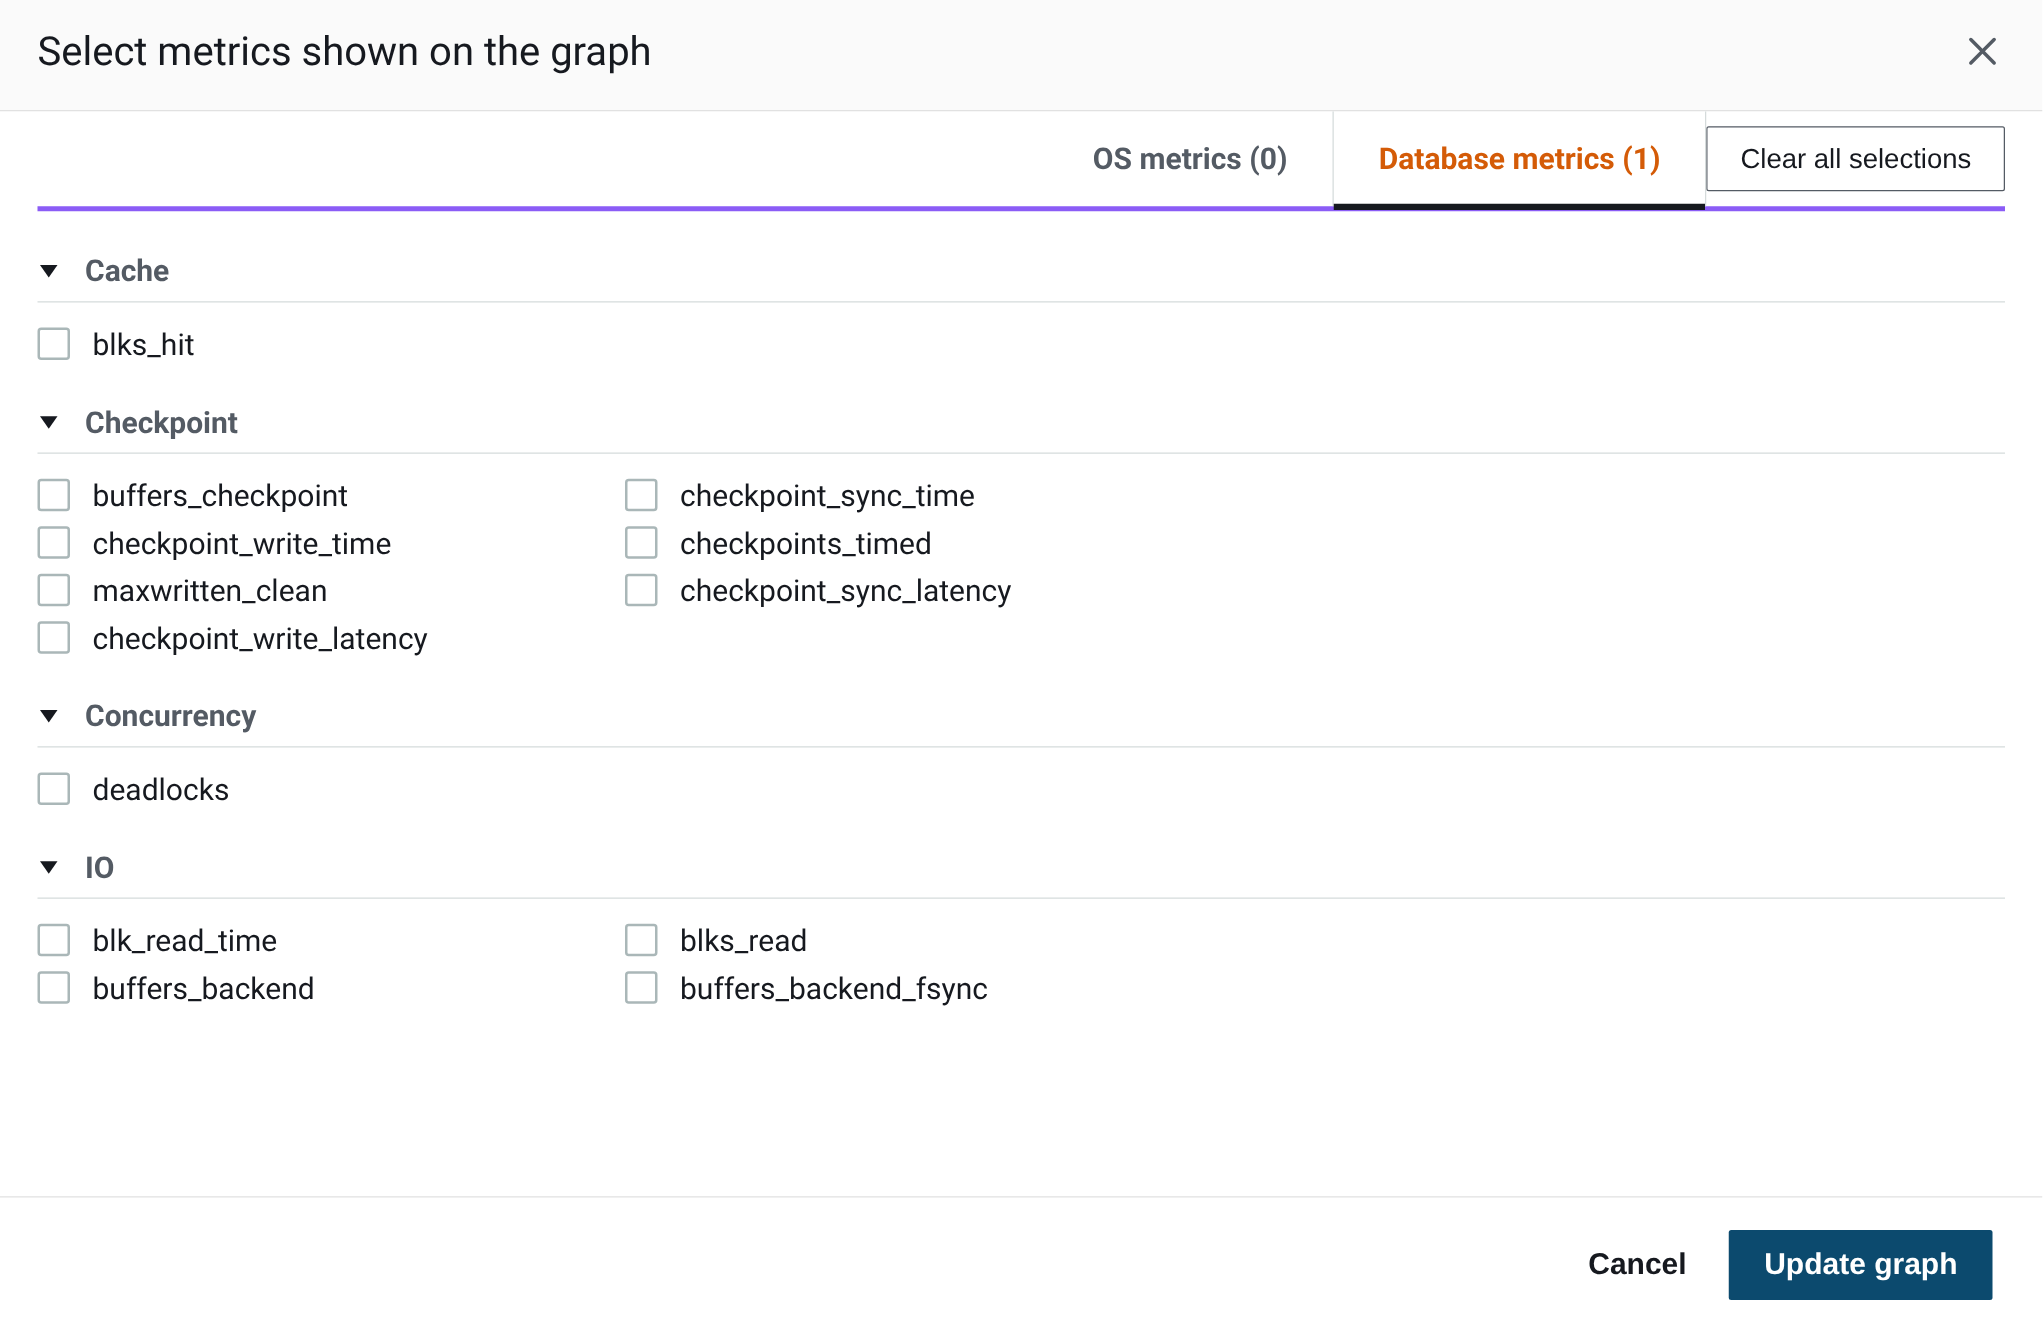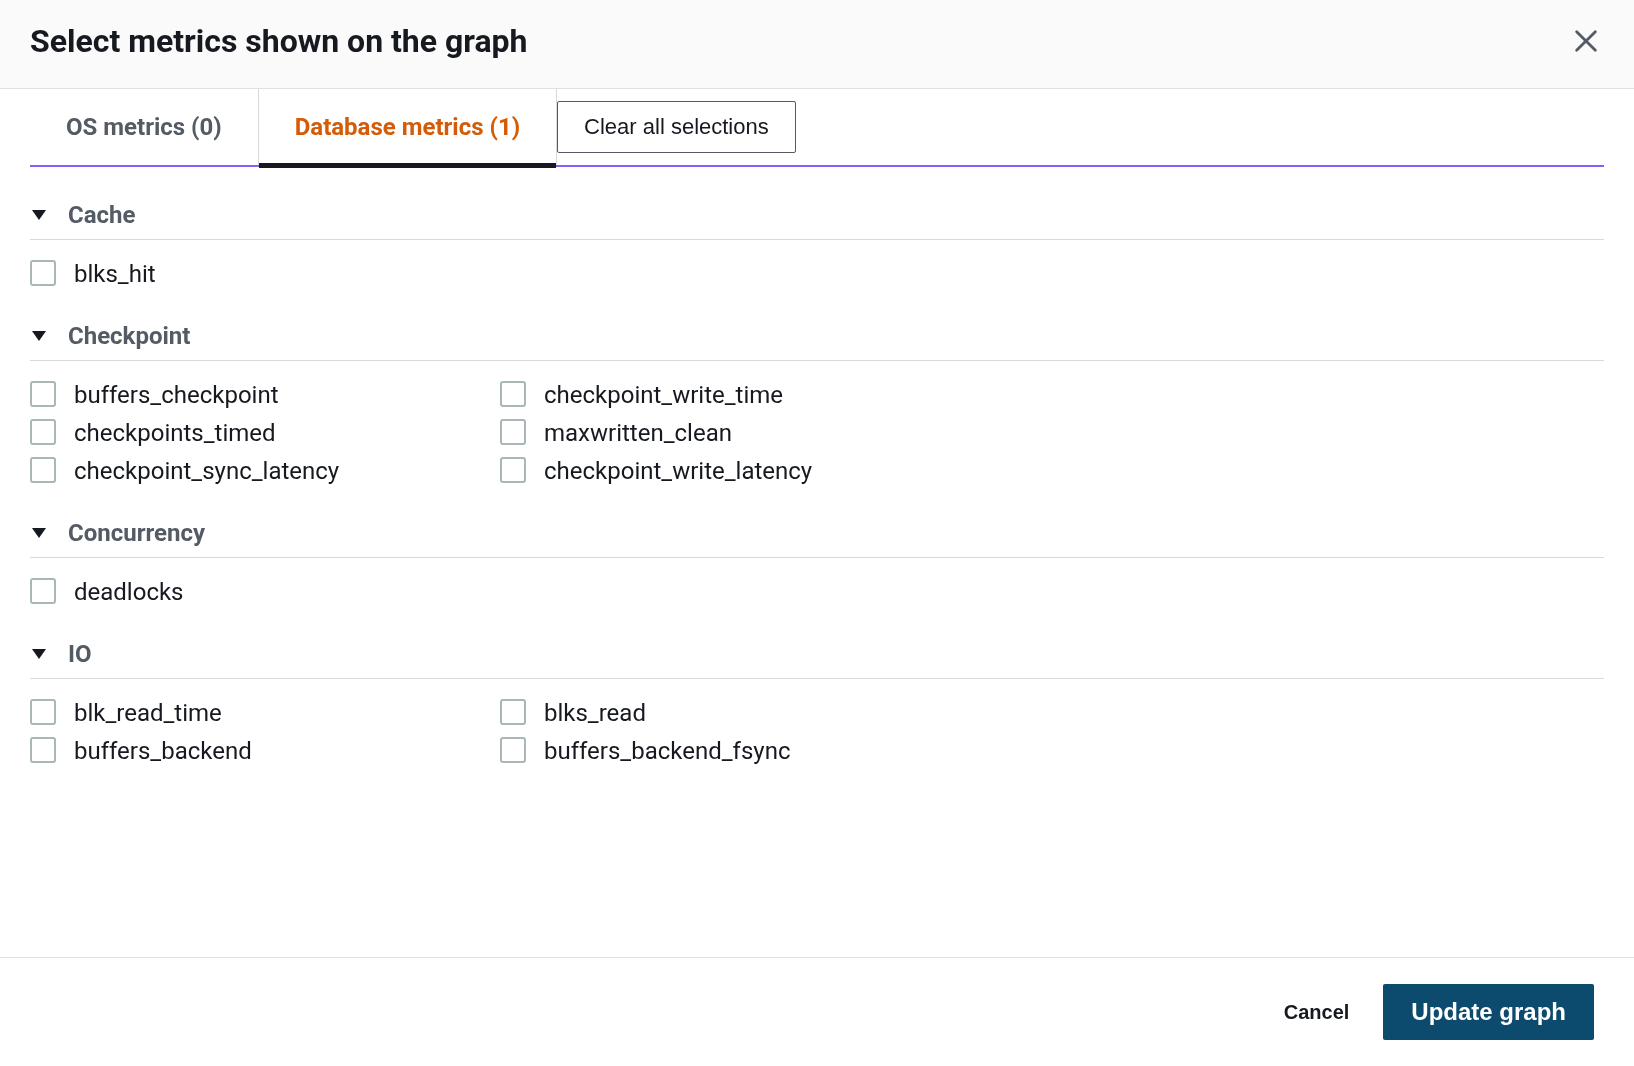--- a/index.html
+++ b/index.html
@@ -23,21 +23,21 @@
     display: flex;
     align-items: center;
     justify-content: space-between;
     padding: 22px 30px 28px 30px;
     background: #fafafa;
     border-bottom: 1px solid #e1e1e1;
   }
 
   .dialog-title {
     font-size: 32px;
-    font-weight: 700;
+    font-weight: 400;
     color: #16191f;
   }
 
   .close-btn {
     cursor: pointer;
     width: 36px;
     height: 36px;
     display: flex;
     align-items: center;
     justify-content: center;
@@ -62,22 +62,22 @@
     background: transparent;
   }
   .content-scroll::-webkit-scrollbar-thumb {
     background: #c9c9c9;
     border-radius: 7px;
   }
 
   .tabbar-row {
     display: flex;
     align-items: center;
-    justify-content: flex-start;
-    border-bottom: 2px solid #8b5cf6;
+    justify-content: flex-end;
+    border-bottom: 4px solid #8b5cf6;
     margin-top: 0;
   }
 
   .tabs {
     display: flex;
     align-items: stretch;
     height: 76px;
   }
 
   .tab {
@@ -184,21 +184,21 @@
     gap: 34px;
     padding: 26px 40px;
     border-top: 1px solid #e1e1e1;
     background: #ffffff;
   }
 
   .cancel-btn {
     background: transparent;
     border: none;
     color: #16191f;
-    font-size: 20px;
+    font-size: 24px;
     font-weight: 700;
     cursor: pointer;
   }
 
   .primary-btn {
     background: #0c4a6e;
     border: none;
     color: #ffffff;
     font-size: 24px;
     font-weight: 700;
@@ -262,20 +262,24 @@
         </span>
         <span class="section-title">Checkpoint</span>
       </div>
       <div class="section-body">
         <div class="metric-item">
           <div class="checkbox"></div>
           <span class="metric-label">buffers_checkpoint</span>
         </div>
         <div class="metric-item">
           <div class="checkbox"></div>
+          <span class="metric-label">checkpoint_sync_time</span>
+        </div>
+        <div class="metric-item">
+          <div class="checkbox"></div>
           <span class="metric-label">checkpoint_write_time</span>
         </div>
         <div class="metric-item">
           <div class="checkbox"></div>
           <span class="metric-label">checkpoints_timed</span>
         </div>
         <div class="metric-item">
           <div class="checkbox"></div>
           <span class="metric-label">maxwritten_clean</span>
         </div>

